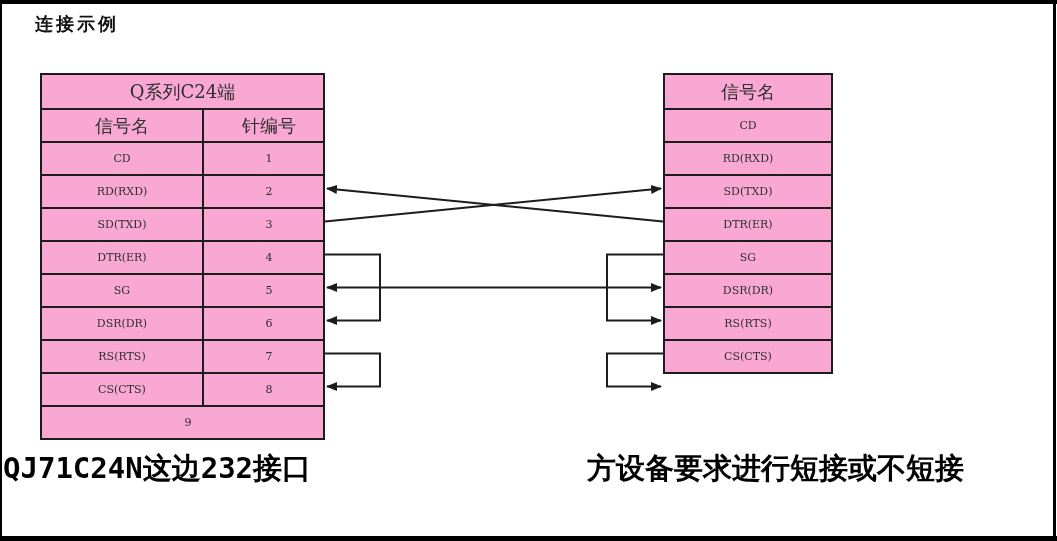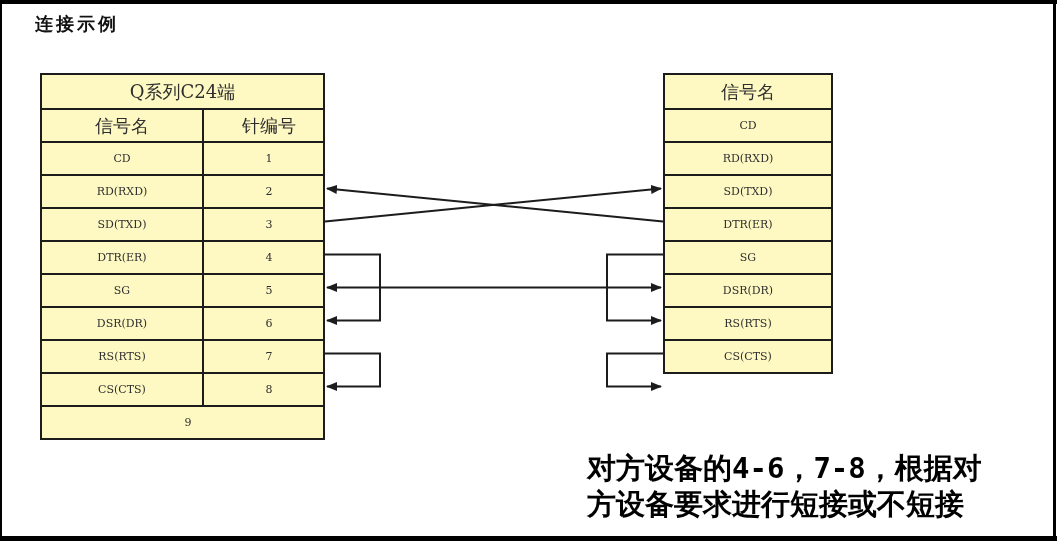--- a/index.html
+++ b/index.html
@@ -13,21 +13,21 @@
   .bar-top    { left:0; top:0; width:1057px; height:4px; }
   .bar-bottom { left:0; top:536px; width:1057px; height:5px; }
   .bar-left   { left:0; top:0; width:2px; height:541px; }
   .bar-right  { left:1053px; top:0; width:3px; height:541px; }
 
   .page-title { left:35px; top:12px; font-size:18px; font-weight:bold;
                 color:#111111; letter-spacing:3px; white-space:nowrap; }
 
   
   .tbl { position:absolute; top:73px; border:2px solid #1c1c1c; box-sizing:border-box;
-         background:#fef9c3; color:#2e2e2e; }
+         background:#f9a8d4; color:#2e2e2e; }
   .tbl-left  { left:40px;  width:285px; }
   .tbl-right { left:663px; width:170px; }
   .trow { height:33px; box-sizing:border-box; border-top:2px solid #1c1c1c;
           display:flex; align-items:center; }
   .trow:first-child { border-top:none; }
   .cell { text-align:center; font-size:11px; line-height:29px; overflow:hidden; white-space:nowrap; }
   .cell-full { flex:1 1 auto; }
   .cell-sig  { flex:0 0 162px; border-right:2px solid #1c1c1c; height:100%;
                display:flex; align-items:center; justify-content:center; box-sizing:border-box; }
   .cell-pin  { flex:1 1 auto; height:100%;
@@ -147,17 +147,17 @@
   <polyline points="325,254.5 380,254.5 380,320.5 327,320.5" marker-end="url(#arr)"></polyline>
 
   <polyline points="325,353.5 380,353.5 380,386.5 327,386.5" marker-end="url(#arr)"></polyline>
 
   <polyline points="663,254.5 607,254.5 607,320.5 661,320.5" marker-end="url(#arr)"></polyline>
 
   <polyline points="663,353.5 607,353.5 607,386.5 661,386.5" marker-end="url(#arr)"></polyline>
 </svg>
 
 <div class="note note-left">
+  <div>QJ71C24N这边232接口</div>
 </div>
 <div class="note note-right">
-  <div>对方设备的4-6，7-8，根据对</div>
   <div>方设备要求进行短接或不短接</div>
 </div>
 
 </body></html>

